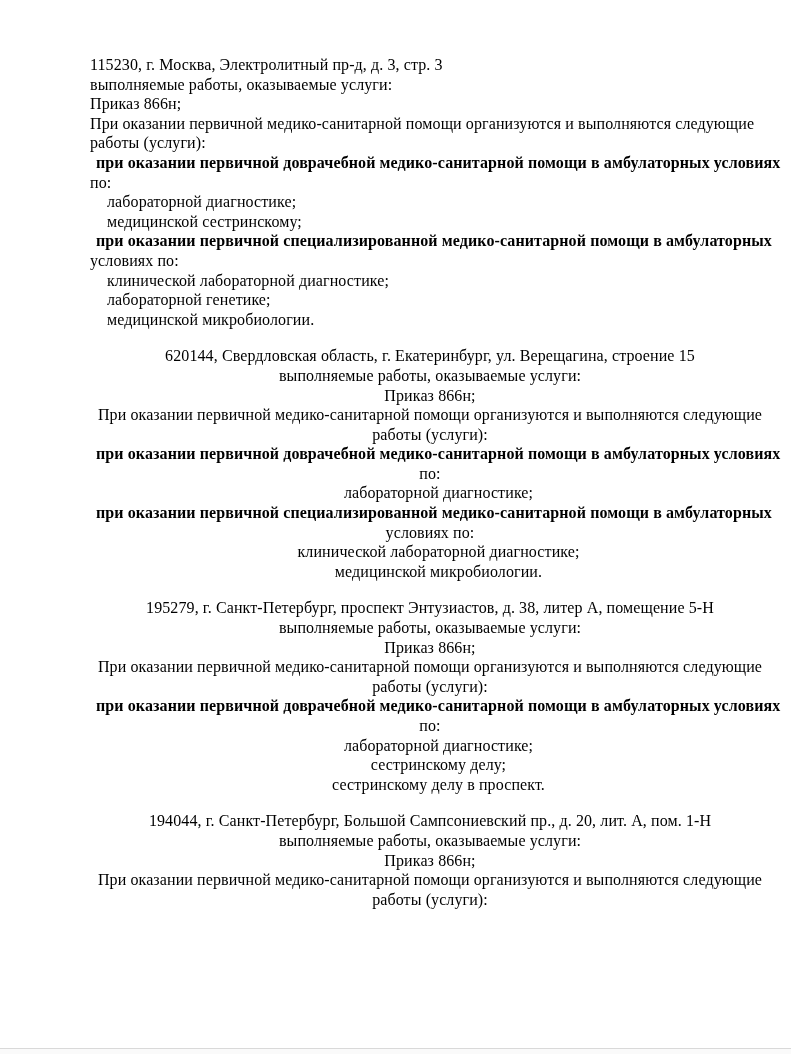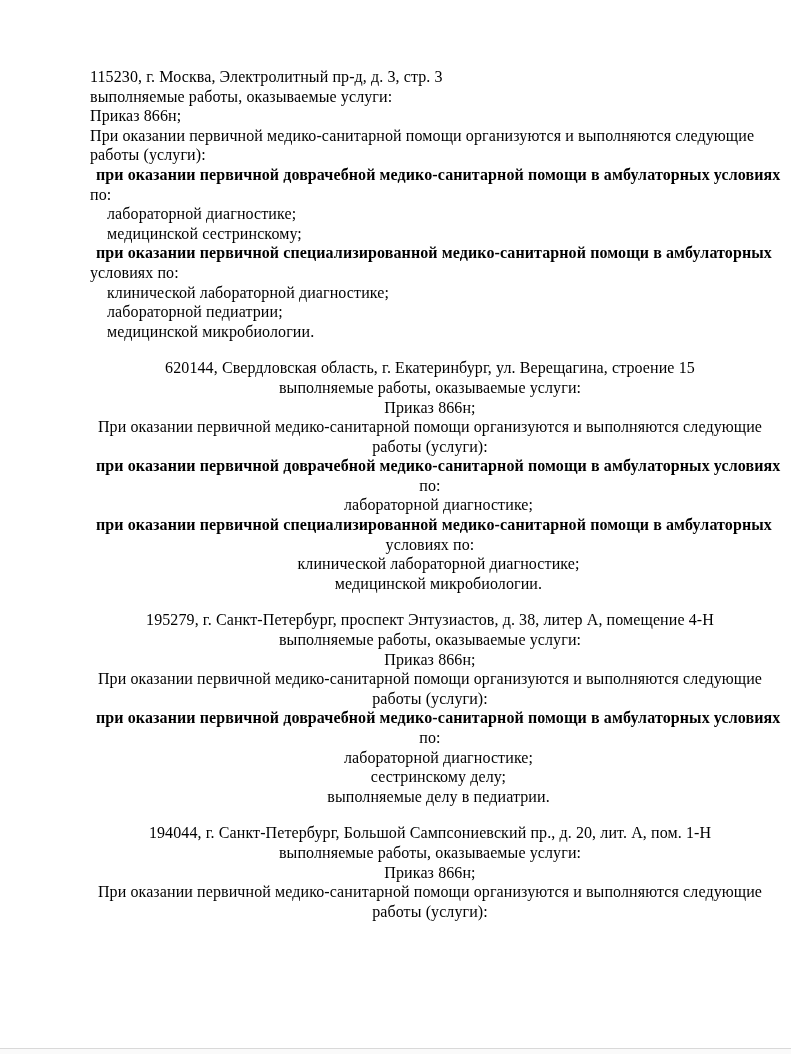--- a/index.html
+++ b/index.html
@@ -10,21 +10,21 @@
     width: 791px;
     height: 1054px;
     background: #ffffff;
     overflow: hidden;
     position: relative;
     font-family: "Liberation Serif", "DejaVu Serif", serif;
   }
   .content {
     position: absolute;
     left: 90px;
-    top: 67px;
+    top: 55px;
     width: 680px;
   }
   .block {
     margin: 0;
     padding: 0;
   }
   .block + .block {
     margin-top: 17px;
     text-align: center;
   }
@@ -58,48 +58,48 @@
       <div class="line indent-0">Приказ 866н;</div>
       <div class="line indent-0">При оказании первичной медико-санитарной помощи организуются и выполняются следующие</div>
       <div class="line indent-0">работы (услуги):</div>
       <div class="line indent-1">при оказании первичной доврачебной медико-санитарной помощи в амбулаторных условиях</div>
       <div class="line indent-0">по:</div>
       <div class="line indent-2">лабораторной диагностике;</div>
       <div class="line indent-2">медицинской сестринскому;</div>
       <div class="line indent-1">при оказании первичной специализированной медико-санитарной помощи в амбулаторных</div>
       <div class="line indent-0">условиях по:</div>
       <div class="line indent-2">клинической лабораторной диагностике;</div>
-      <div class="line indent-2">лабораторной педиатрии;</div>
+      <div class="line indent-2">лабораторной генетике;</div>
       <div class="line indent-2">медицинской микробиологии.</div>
     </section>
     <section class="block">
       <div class="line indent-0">620144, Свердловская область, г. Екатеринбург, ул. Верещагина, строение 15</div>
       <div class="line indent-0">выполняемые работы, оказываемые услуги:</div>
       <div class="line indent-0">Приказ 866н;</div>
       <div class="line indent-0">При оказании первичной медико-санитарной помощи организуются и выполняются следующие</div>
       <div class="line indent-0">работы (услуги):</div>
       <div class="line indent-1">при оказании первичной доврачебной медико-санитарной помощи в амбулаторных условиях</div>
       <div class="line indent-0">по:</div>
       <div class="line indent-2">лабораторной диагностике;</div>
       <div class="line indent-1">при оказании первичной специализированной медико-санитарной помощи в амбулаторных</div>
       <div class="line indent-0">условиях по:</div>
       <div class="line indent-2">клинической лабораторной диагностике;</div>
       <div class="line indent-2">медицинской микробиологии.</div>
     </section>
     <section class="block">
-      <div class="line indent-0">195279, г. Санкт-Петербург, проспект Энтузиастов, д. 38, литер А, помещение 4-Н</div>
+      <div class="line indent-0">195279, г. Санкт-Петербург, проспект Энтузиастов, д. 38, литер А, помещение 5-Н</div>
       <div class="line indent-0">выполняемые работы, оказываемые услуги:</div>
       <div class="line indent-0">Приказ 866н;</div>
       <div class="line indent-0">При оказании первичной медико-санитарной помощи организуются и выполняются следующие</div>
       <div class="line indent-0">работы (услуги):</div>
       <div class="line indent-1">при оказании первичной доврачебной медико-санитарной помощи в амбулаторных условиях</div>
       <div class="line indent-0">по:</div>
       <div class="line indent-2">лабораторной диагностике;</div>
       <div class="line indent-2">сестринскому делу;</div>
-      <div class="line indent-2">выполняемые делу в педиатрии.</div>
+      <div class="line indent-2">сестринскому делу в проспект.</div>
     </section>
     <section class="block">
       <div class="line indent-0">194044, г. Санкт-Петербург, Большой Сампсониевский пр., д. 20, лит. А, пом. 1-Н</div>
       <div class="line indent-0">выполняемые работы, оказываемые услуги:</div>
       <div class="line indent-0">Приказ 866н;</div>
       <div class="line indent-0">При оказании первичной медико-санитарной помощи организуются и выполняются следующие</div>
       <div class="line indent-0">работы (услуги):</div>
     </section>
   </main>
 

